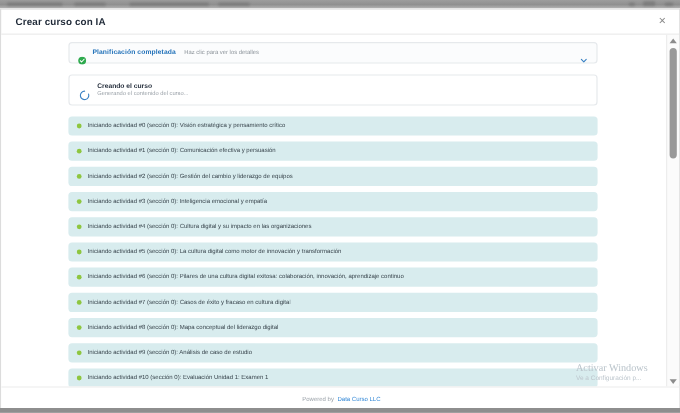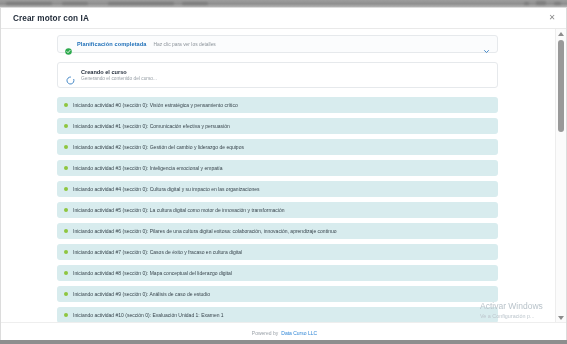--- a/index.html
+++ b/index.html
@@ -252,20 +252,21 @@
     pointer-events: none;
     color: #b3bec6;
     padding-left: 6px;
     box-sizing: border-box;
   }
   .wm-title {
     font-size: 8.5px;
     color: #b9c3ca;
     line-height: 11px;
     white-space: nowrap;
+    font-family: Liberation Serif, serif;
   }
   .wm-sub {
     font-size: 5.4px;
     color: #bcc5cc;
     line-height: 9px;
     white-space: nowrap;
   }
   .bottom-strip {
     position: absolute;
     left: 0; bottom: 0;
@@ -283,21 +284,21 @@
   <div class="chrome-smudge" style="left:108px;top:2px; width:66px; height:3px;"></div>
   <div class="chrome-smudge" style="left:182px;top:2px; width:26px; height:3px;"></div>
   <div class="chrome-smudge" style="left:524px;top:2px; width:5px;  height:3px;"></div>
   <div class="chrome-smudge" style="left:536px;top:1px; width:10px; height:4px;"></div>
   <div class="chrome-smudge" style="left:554px;top:2px; width:7px;  height:3px;"></div>
 </div>
 
 <div class="modal">
 
   <div class="modal-header">
-    <span class="modal-title">Crear motor con IA</span>
+    <span class="modal-title">Crear curso con IA</span>
     <button class="close-btn">✕</button>
   </div>
 
   <div class="modal-body">
     <div class="body-inner">
       <div class="content-col">
 
         <div class="plan-banner">
           <span class="check-icon">
             <svg viewBox="0 0 16 16" width="7" height="7">

